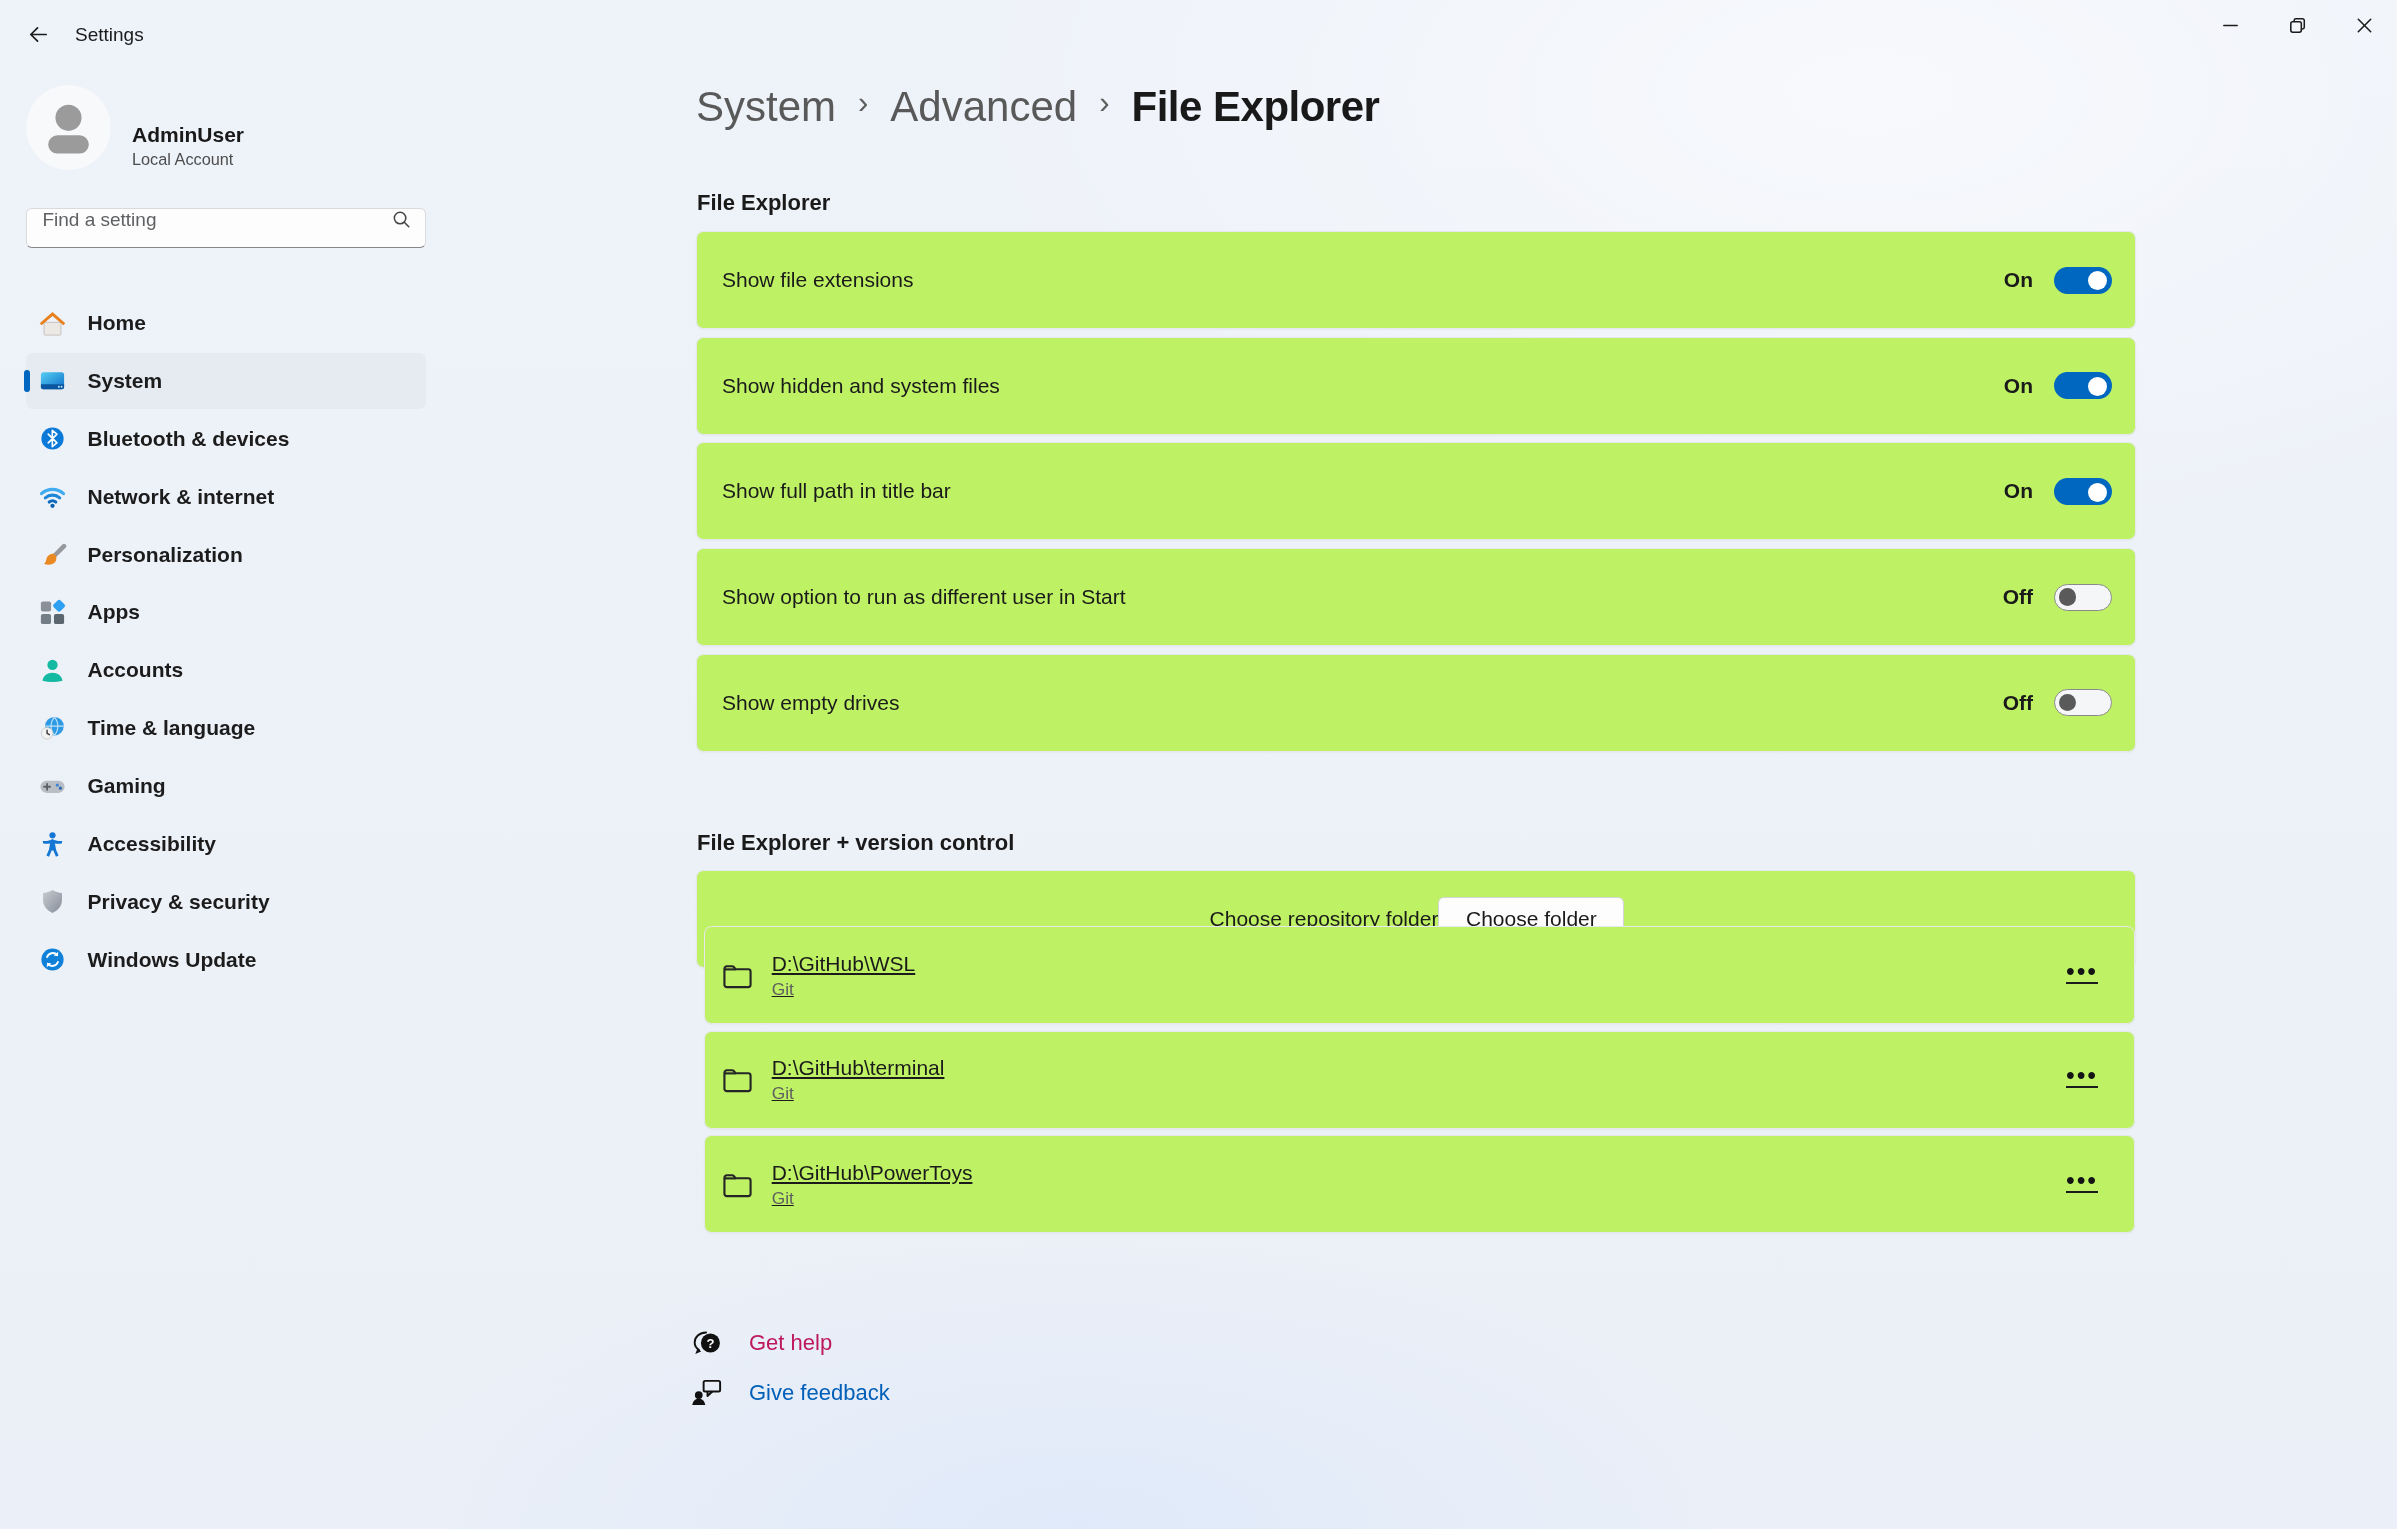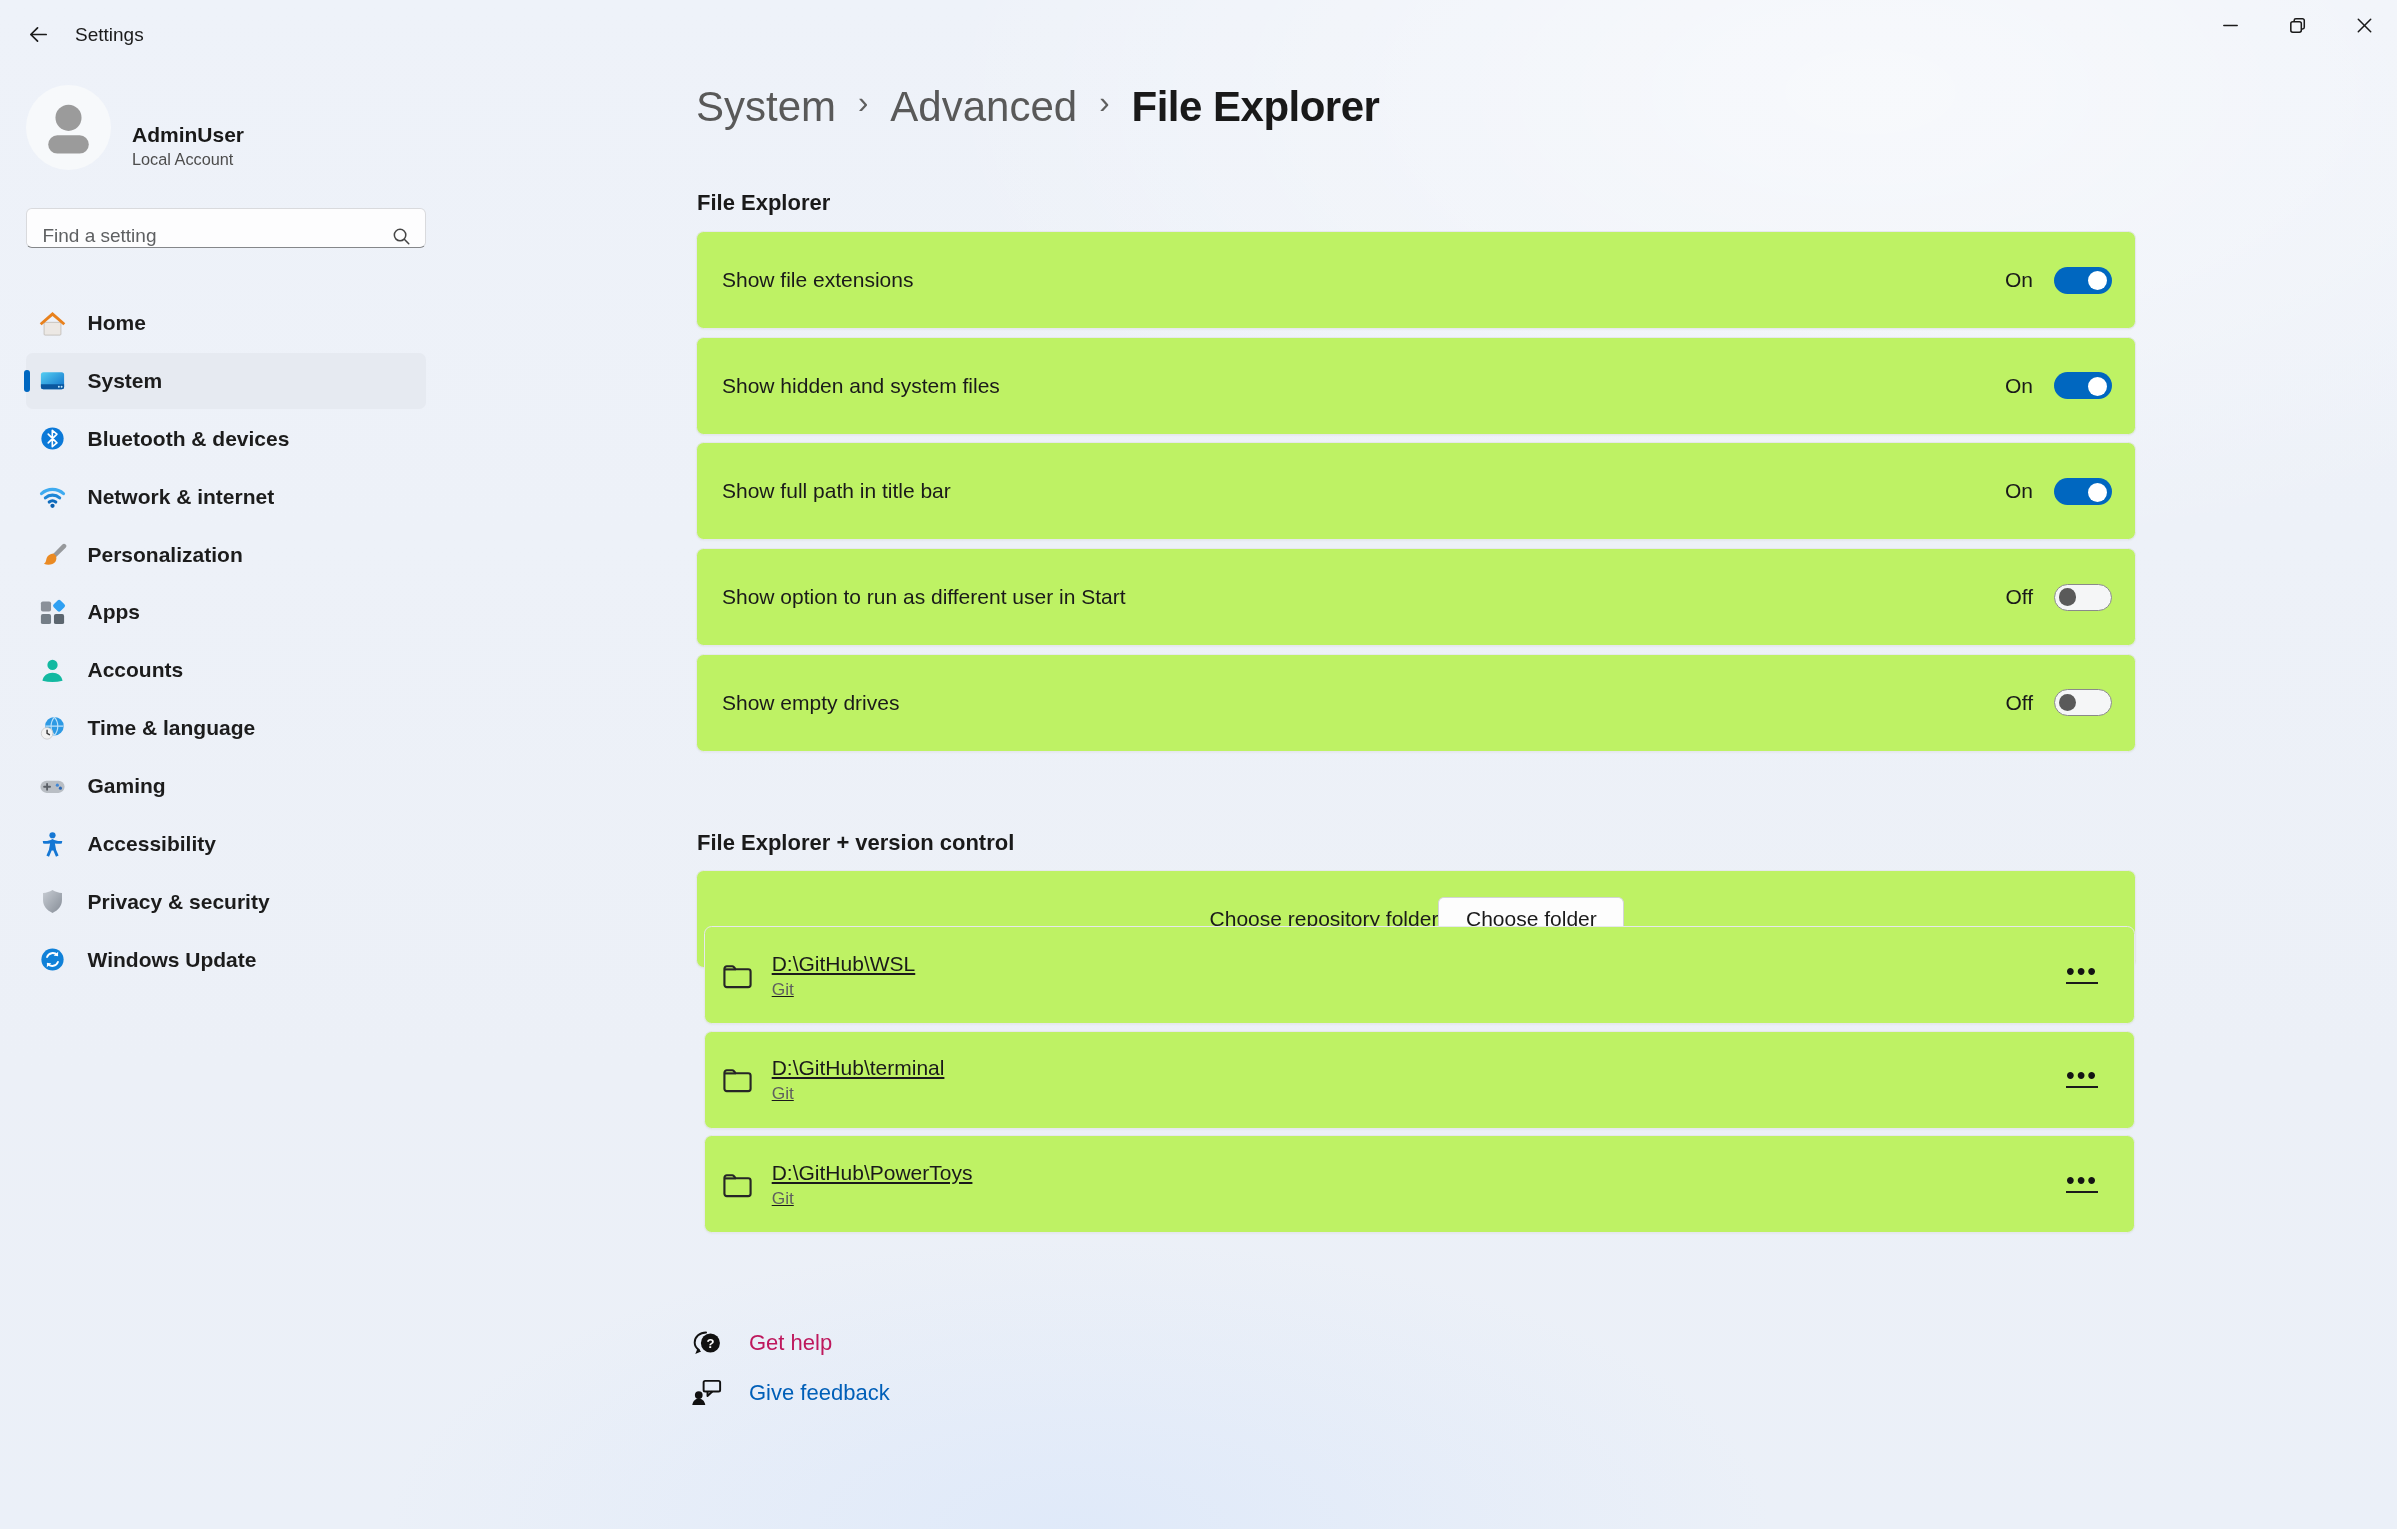--- a/index.html
+++ b/index.html
@@ -31,21 +31,21 @@
   
   .user-card { position:absolute; left:26px; top:85px; display:flex; align-items:flex-end; }
   .avatar { width:85px; height:85px; }
   .user-text { margin-left:21px; }
   .user-name { font-size:21px; font-weight:bold; color:#191919; line-height:27px; }
   .user-type { font-size:16.3px; color:#4d4d4d; line-height:22px; }
 
   .search-box {
     position:absolute; left:26px; top:208px; width:400px; height:40px;
     background:#fdfdfe; border:1px solid #d9dadd; border-bottom-color:#85878a;
-    border-radius:5.8px; display:flex; align-items:flex-end; padding:0 13.4px 0 15.4px;
+    border-radius:5.8px; display:flex; align-items:flex-start; padding:0 13.4px 0 15.4px;
   }
   .search-box input {
     flex:1; border:none; outline:none; background:transparent;
     font-family:"Liberation Sans", sans-serif; font-size:19px; color:#1b1b1b;
   }
   .search-box input::placeholder { color:#5e6062; opacity:1; }
 
   .nav { position:absolute; left:26px; top:295px; width:400px;font-weight:bold; }
   .nav-item {
     position:relative; height:56px; margin-bottom:1.9px; border-radius:6.7px;
@@ -75,21 +75,21 @@
     box-shadow:0 1px 1.9px rgba(0,0,0,0.035);
   }
   .cards-1 { position:absolute; left:696px; top:231px; width:1440px; }
   .toggle-card {
     height:98px; margin-bottom:7.7px;
     display:flex; align-items:center; justify-content:space-between;
     padding:0 23px 0 25px;
   }
   .setting-label { font-size:21px; color:#1a1a1a; }
   .toggle-wrap { display:flex; align-items:center; }
-  .state-label { font-size:21px; color:#1a1a1a; margin-right:21px; }
+  .state-label { font-size:21px; color:#1a1a1a; margin-right:21px;font-weight:bold; }
   .toggle {
     position:relative; width:58px; height:27px; border-radius:14.4px;
     border:1px solid #8a8a8a; background:#f5f6f7; cursor:pointer; flex:0 0 58px;
   }
   .toggle .knob {
     position:absolute; left:3.8px; top:3.8px; width:17.3px; height:17.3px;
     border-radius:50%; background:#5a5a5a;
   }
   .toggle.on { border-color:transparent; }
   .toggle.on .knob { left:auto; right:3.8px; top:3.8px; width:19px; height:19px; background:#ffffff; }

